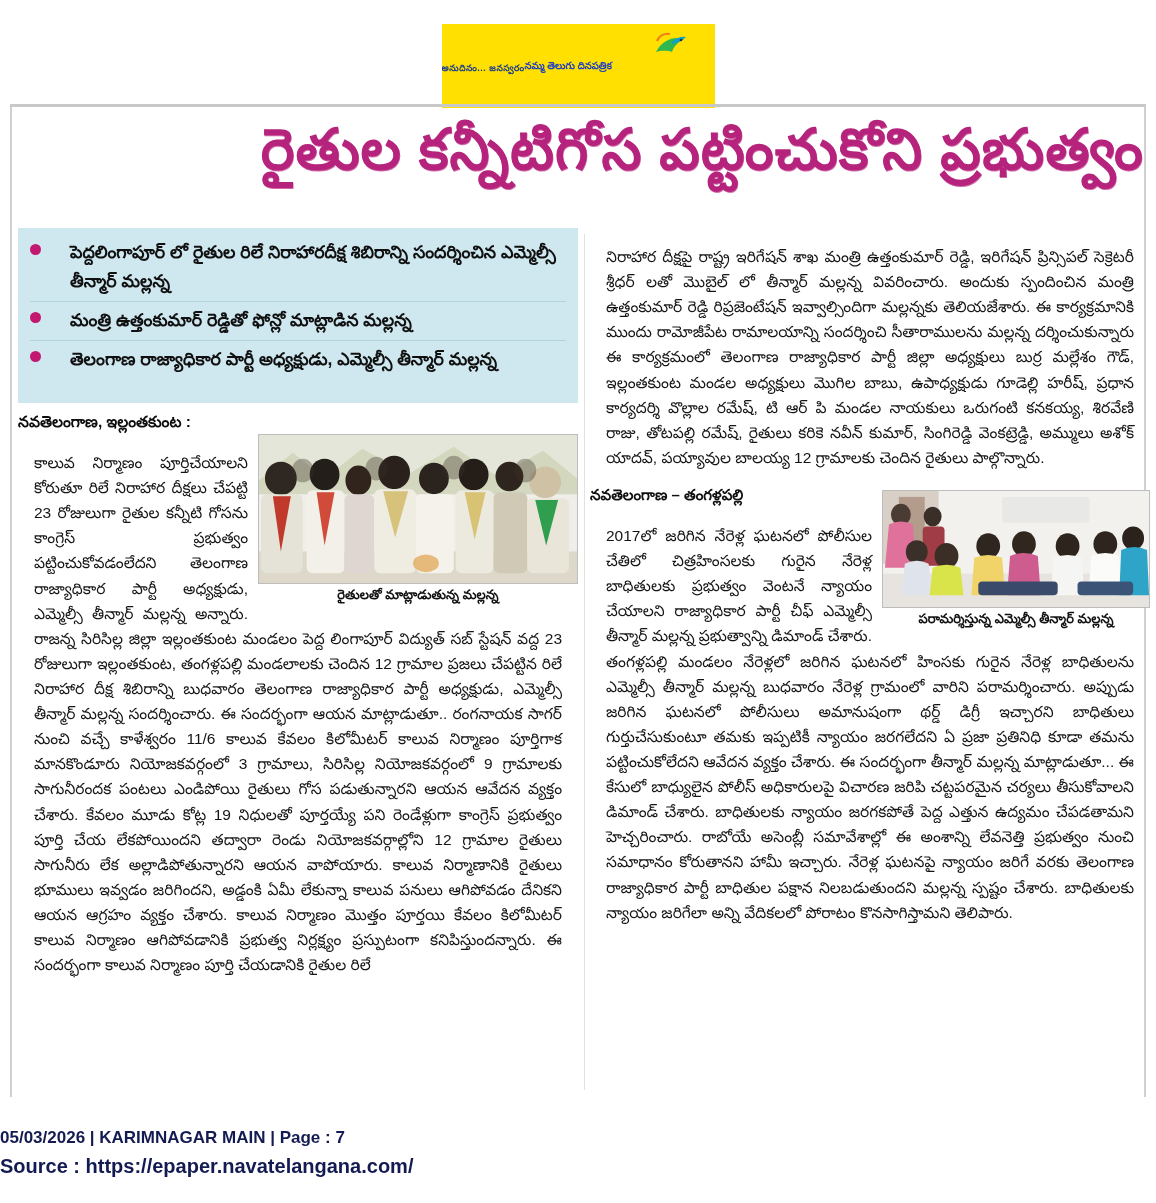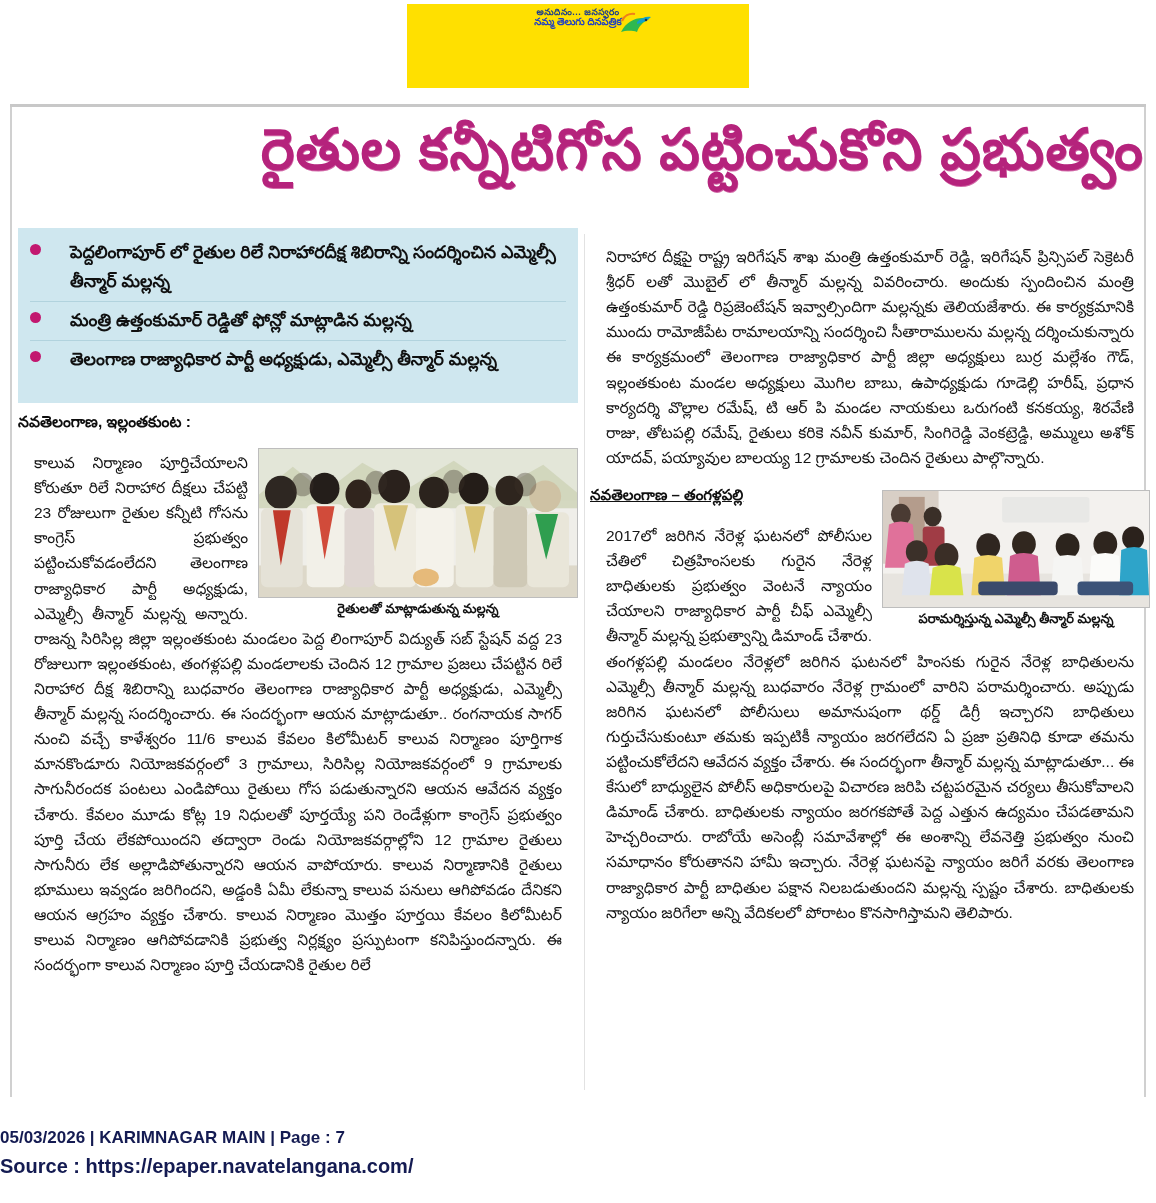--- a/index.html
+++ b/index.html
@@ -20,29 +20,30 @@
   
   .masthead-wrap {
     width: 100%;
     display: flex;
     justify-content: center;
     align-items: flex-start;
     padding-top: 4px;
     box-sizing: border-box;
   }
   .masthead {
-    width: 342px;
+    width: 273px;
     height: 84px;
     background: #FFE000;
     position: relative;
     display: flex;
-    flex-direction: column;
+    flex-direction: row;
     align-items: center;
     justify-content: flex-start;
     overflow: hidden;
+    margin-top: 20px;
   }
   .masthead-kicker {
     font-size: 9px;
     color: #173a8f;
     font-weight: bold;
     letter-spacing: .5px;
     margin-top: 4px;
     line-height: 1;
     font-family: "Liberation Sans", sans-serif;
   }
@@ -183,21 +184,21 @@
     background: #b2d3de;
     margin: 3px 0 4px 0;
   }
 
   
   .dateline {
     font-size: 15.5px;
     font-weight: bold;
     color: #0e0e0e;
     margin-top: 10px;
-    margin-bottom: 14px;
+    margin-bottom: 0;
   }
   .para {
     font-size: 15.5px;
     line-height: 1.62;
     color: #141414;
     text-align: justify;
     text-justify: inter-word;
     margin: 16px;
     hyphens: none;
   }
@@ -239,21 +240,20 @@
     color: #0d0d0d;
     line-height: 1.35;
     margin-top: 4px;
   }
   .subdateline {
     font-size: 15px;
     font-weight: bold;
     color: #111;
     margin-top: 1px;
     margin-bottom: 1px;
-    text-decoration: underline;
   }
 
   
   .footer {
     position: absolute;
     left: 0;
     top: 1125px;
     width: 1156px;
     text-align: left;
     color: #141b52;

